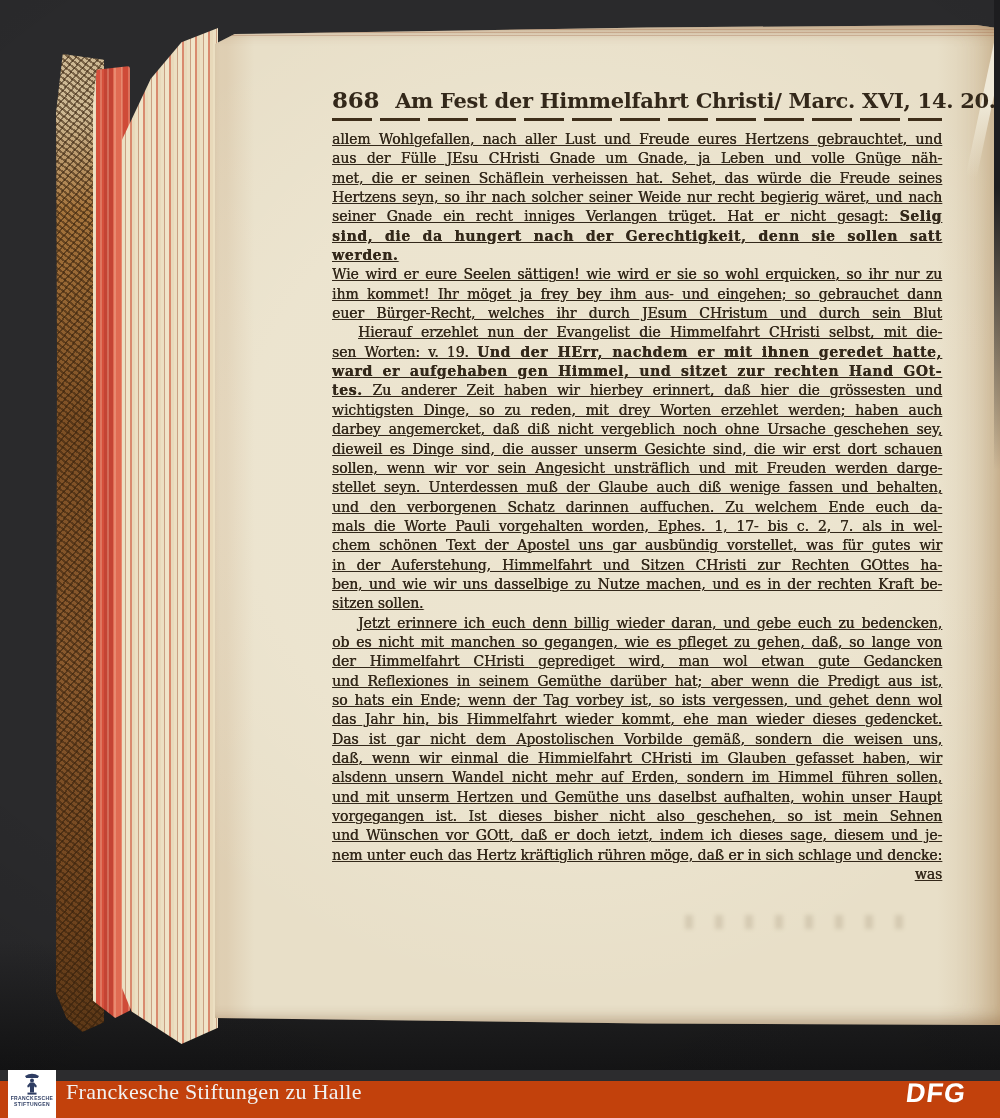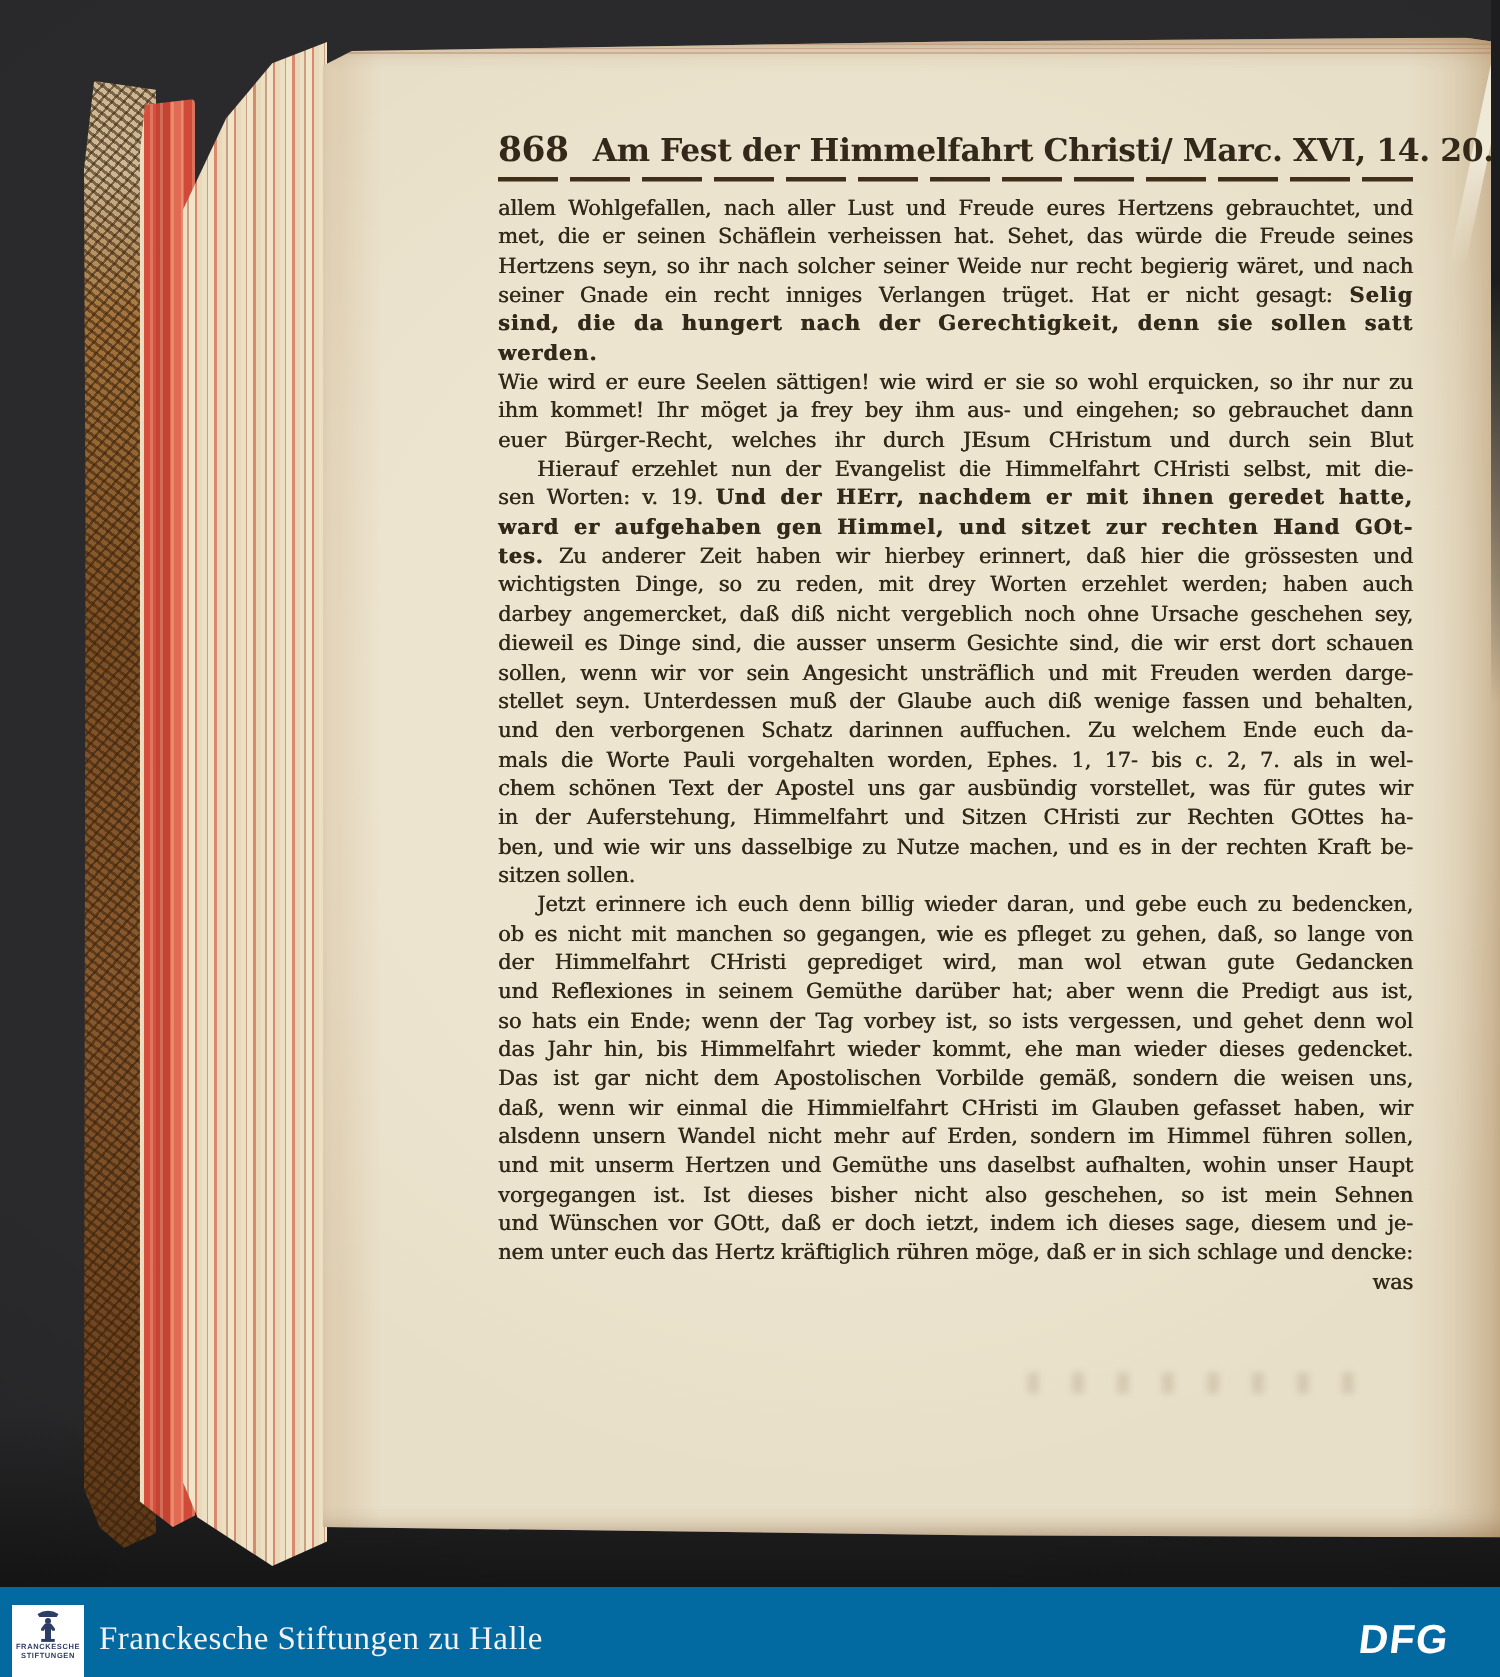--- a/index.html
+++ b/index.html
@@ -82,30 +82,30 @@
   .hdr .num{font-size:23px;}
   .rule{
     margin-top:5px;height:3px;
     background:repeating-linear-gradient(90deg,#3e2e1a 0 40px, rgba(0,0,0,0) 40px 48px);
   }
   .body-text{
     margin-top:9px;font-size:14px;line-height:19.35px;
     text-shadow:.35px 0 0 currentColor; 
     letter-spacing:-.1px;
   }
-  .line{text-align:justify;text-align-last:justify;}
+  .line{text-align:justify;text-align-last:justify;text-decoration:underline;}
   .line.end{text-align-last:left;}
   .line.indent{text-indent:26px;}
   .line.gap{}
   .line.cw{text-align-last:right;}
   .b{font-weight:bold;letter-spacing:.6px;margin-top:43px;}
   
   .bar{
-    position:absolute;left:0;bottom:0;width:1000px;height:60px;
-    background:#0369a1;
+    position:absolute;left:0;bottom:0;width:1000px;height:37px;
+    background:#c2410c;
   }
   .fs-box{
     position:absolute;left:8px;bottom:0;width:48px;height:48px;background:#ffffff;
     display:flex;flex-direction:column;align-items:center;justify-content:flex-start;
     padding-top:3px;box-sizing:border-box;
   }
   .fs-box svg{display:block;}
   .fs-word{
     font-family:"Liberation Sans", sans-serif;font-size:5px;font-weight:bold;
     letter-spacing:.4px;color:#2e3d63;line-height:6px;text-align:center;
@@ -138,20 +138,21 @@
   <div class="edge-shadow"></div>
 
   <div class="text-area">
     <div class="hdr">
       <span class="num">868</span>
       <span>Am Fest der Himmelfahrt Christi/ Marc. XVI, 14. 20.</span>
     </div>
     <div class="rule"></div>
     <div class="body-text">
         <div class="line"><span>allem Wohlgefallen, nach aller Lust und Freude eures Hertzens gebrauchtet, und</span></div>
+        <div class="line"><span>aus der Fülle JEsu CHristi Gnade um Gnade, ja Leben und volle Gnüge näh-</span></div>
         <div class="line"><span>met, die er seinen Schäflein verheissen hat.  Sehet, das würde die Freude seines</span></div>
         <div class="line"><span>Hertzens seyn, so ihr nach solcher seiner Weide nur recht begierig wäret, und nach</span></div>
         <div class="line"><span>seiner Gnade ein recht inniges Verlangen trüget.  Hat er nicht gesagt: </span><span class="b">Selig</span></div>
         <div class="line"><span class="b">sind, die da hungert nach der Gerechtigkeit, denn sie sollen satt werden.</span></div>
         <div class="line"><span>Wie wird er eure Seelen sättigen! wie wird er sie so wohl erquicken, so ihr nur zu</span></div>
         <div class="line"><span>ihm kommet! Ihr möget ja frey bey ihm aus- und eingehen; so gebrauchet dann</span></div>
         <div class="line"><span>euer Bürger-Recht, welches ihr durch JEsum CHristum und durch sein Blut</span></div>
         <div class="line indent"><span>Hierauf erzehlet nun der Evangelist die Himmelfahrt CHristi selbst, mit die-</span></div>
         <div class="line"><span>sen Worten: v. 19. </span><span class="b">Und der HErr, nachdem er mit ihnen geredet hatte,</span></div>
         <div class="line"><span class="b">ward er aufgehaben gen Himmel, und sitzet zur rechten Hand GOt-</span></div>

